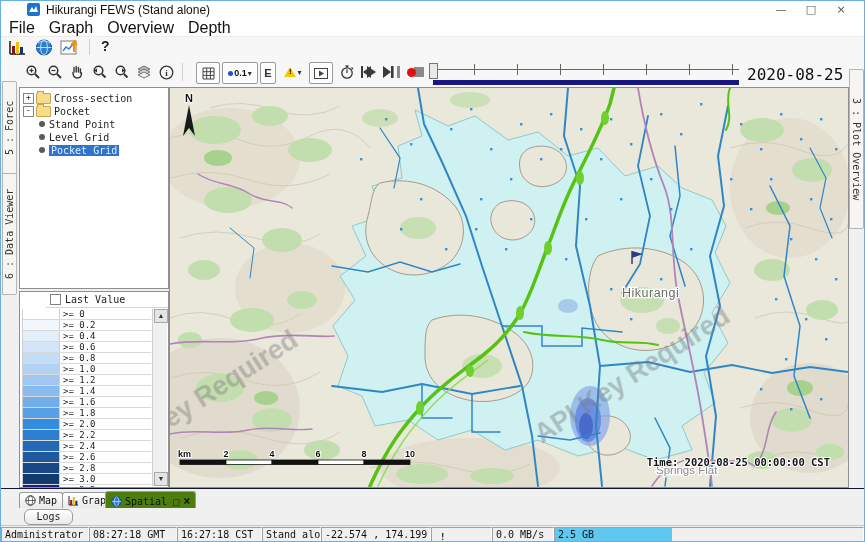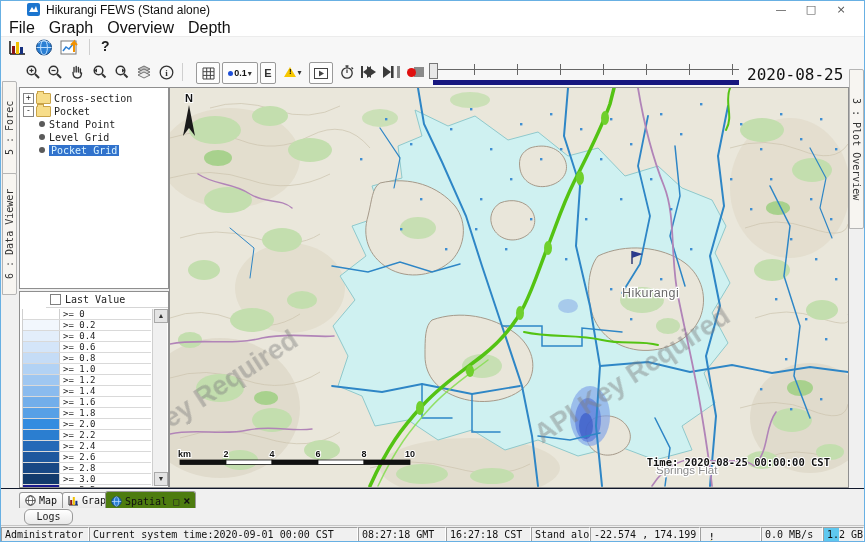--- a/index.html
+++ b/index.html
@@ -662,26 +662,25 @@
     <span class="tab-max">□</span>
     <span class="tab-close">×</span>
   </div>
 </div>
 <div class="logsrow">
   <div class="logs-btn">Logs</div>
 </div>
 
 <div class="statusbar">
   <div class="scell" style="width:88px">Administrator</div>
-  <div class="scell" style="width:269px">Current system time:2020-09-01 00:00 CST</div>
   <div class="scell" style="width:88px">08:27:18 GMT</div>
   <div class="scell" style="width:85px">16:27:18 CST</div>
   <div class="scell" style="width:59px">Stand alone</div>
   <div class="scell" style="width:110px">-22.574 , 174.199</div>
   <div class="scell" style="width:61px">
     <span class="warn-tri"></span>
   </div>
   <div class="scell" style="width:62px">0.0 MB/s</div>
   <div class="scell" style="flex:1">
     <span class="memfill"></span>
-    <span class="memtext">1.2 GB</span>
+    <span class="memtext">2.5 GB</span>
   </div>
 </div>
 
 </body></html>

